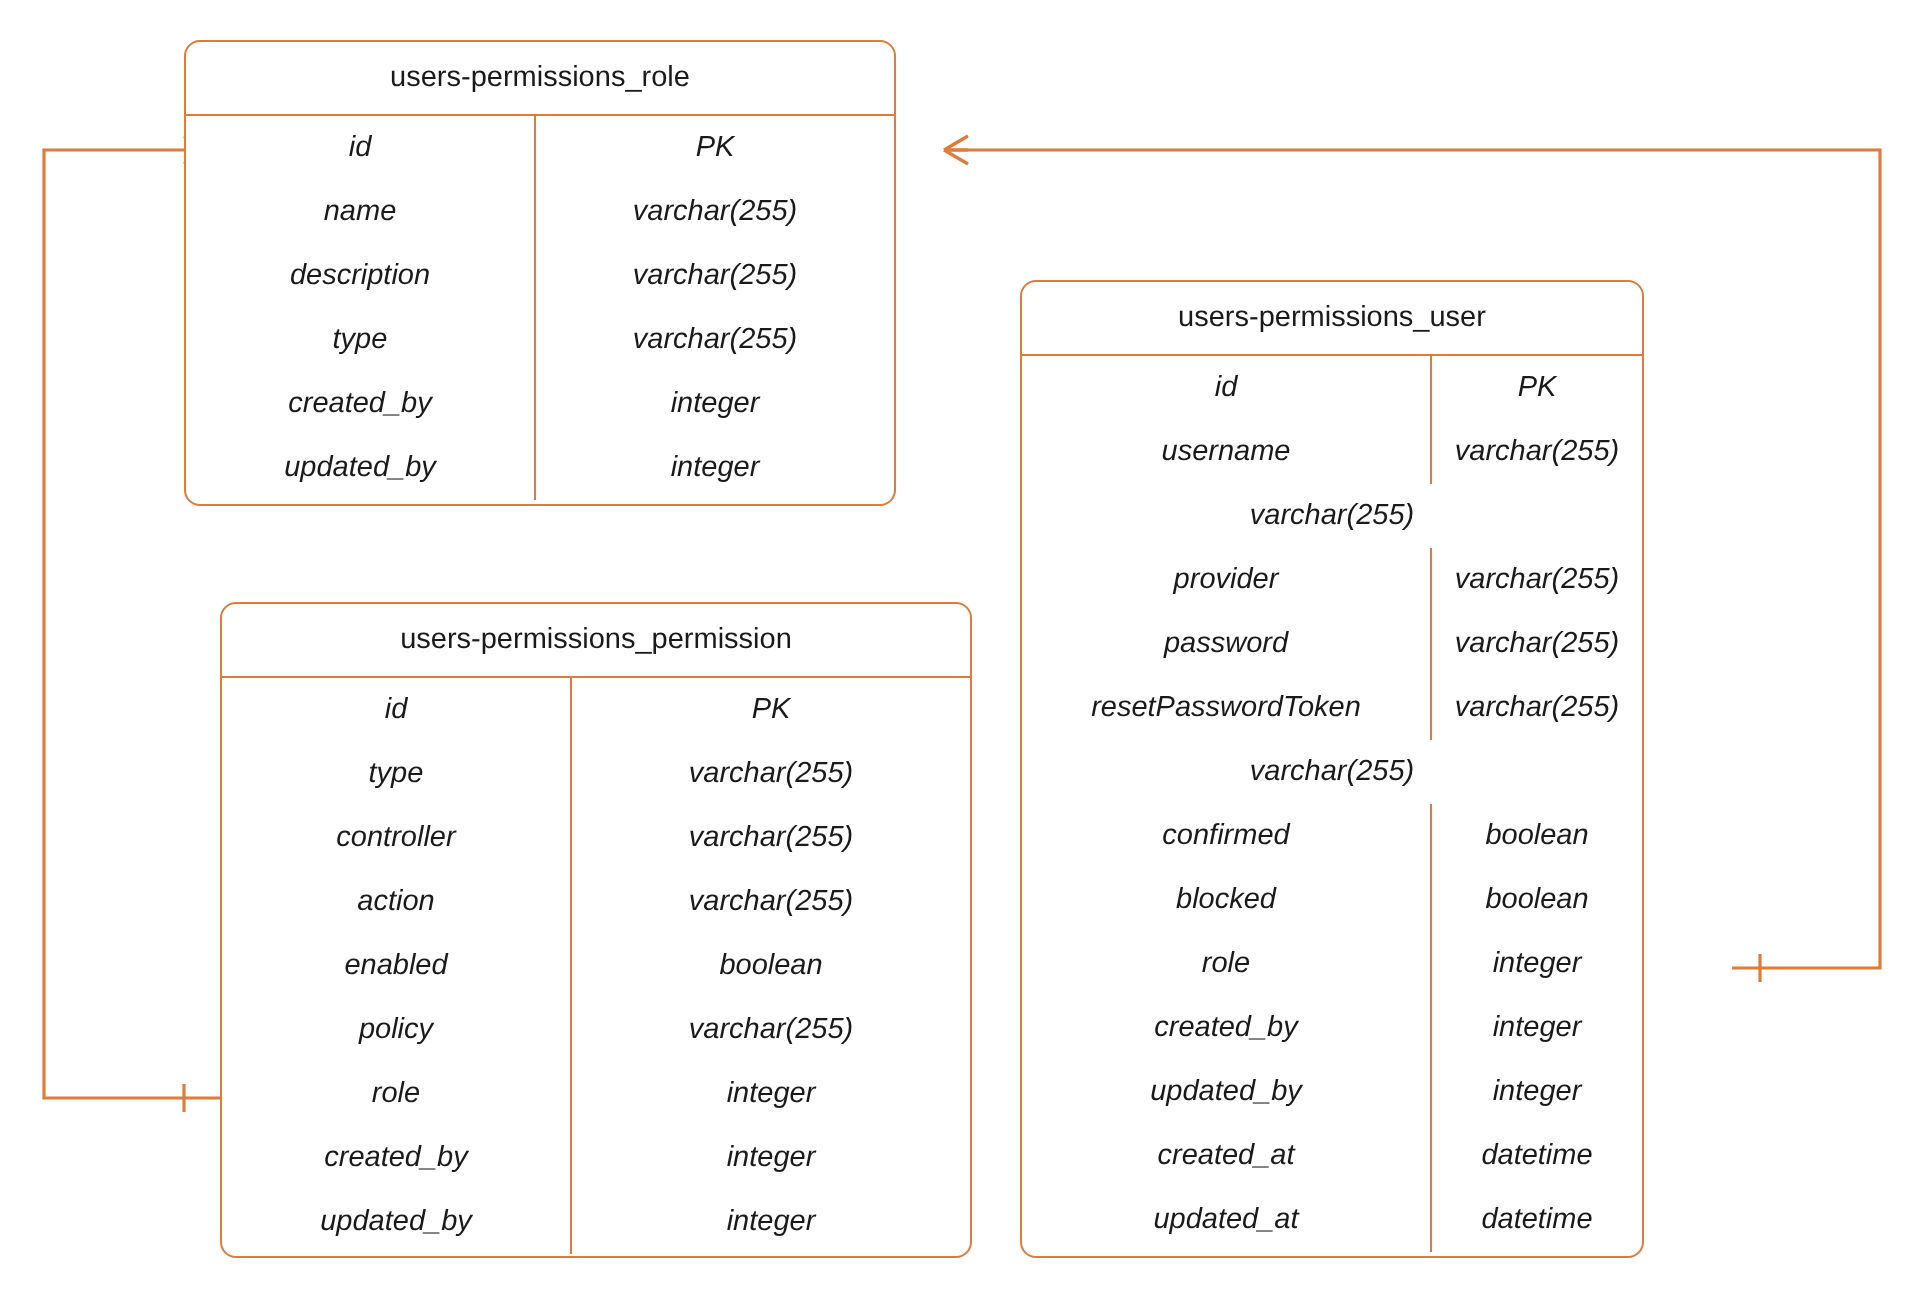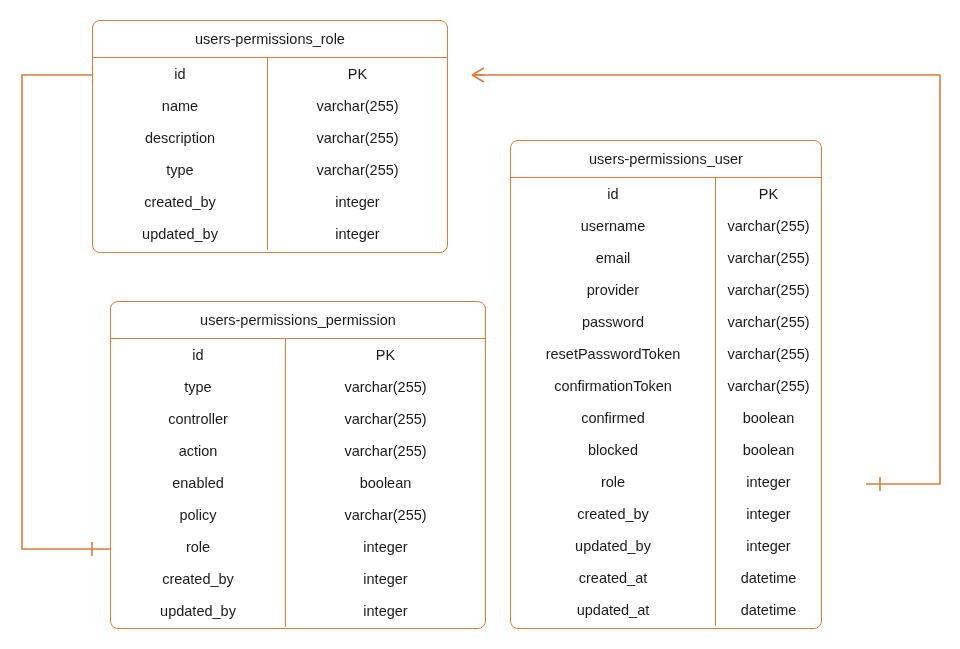--- a/index.html
+++ b/index.html
@@ -46,20 +46,21 @@
     border-bottom: 1.6px solid #e07b39;
     white-space: nowrap;
   }
   .rows {
     display: block;
   }
   .row {
     display: flex;
     height: 32px;
     align-items: center;
+    font-style: italic;
   }
   .cell {
     font-size: 14.5px;
     text-align: center;
     white-space: nowrap;
     overflow: hidden;
     line-height: 32px;
     height: 32px;
   }
   .cell-name {
@@ -179,37 +180,35 @@
     <div class="rows">
       <div class="row">
         <div class="cell cell-name">id</div>
         <div class="cell cell-type">PK</div>
       </div>
       <div class="row">
         <div class="cell cell-name">username</div>
         <div class="cell cell-type">varchar(255)</div>
       </div>
       <div class="row">
-        <div class="cell cell-name">email</div>
         <div class="cell cell-type">varchar(255)</div>
       </div>
       <div class="row">
         <div class="cell cell-name">provider</div>
         <div class="cell cell-type">varchar(255)</div>
       </div>
       <div class="row">
         <div class="cell cell-name">password</div>
         <div class="cell cell-type">varchar(255)</div>
       </div>
       <div class="row">
         <div class="cell cell-name">resetPasswordToken</div>
         <div class="cell cell-type">varchar(255)</div>
       </div>
       <div class="row">
-        <div class="cell cell-name">confirmationToken</div>
         <div class="cell cell-type">varchar(255)</div>
       </div>
       <div class="row">
         <div class="cell cell-name">confirmed</div>
         <div class="cell cell-type">boolean</div>
       </div>
       <div class="row">
         <div class="cell cell-name">blocked</div>
         <div class="cell cell-type">boolean</div>
       </div>

